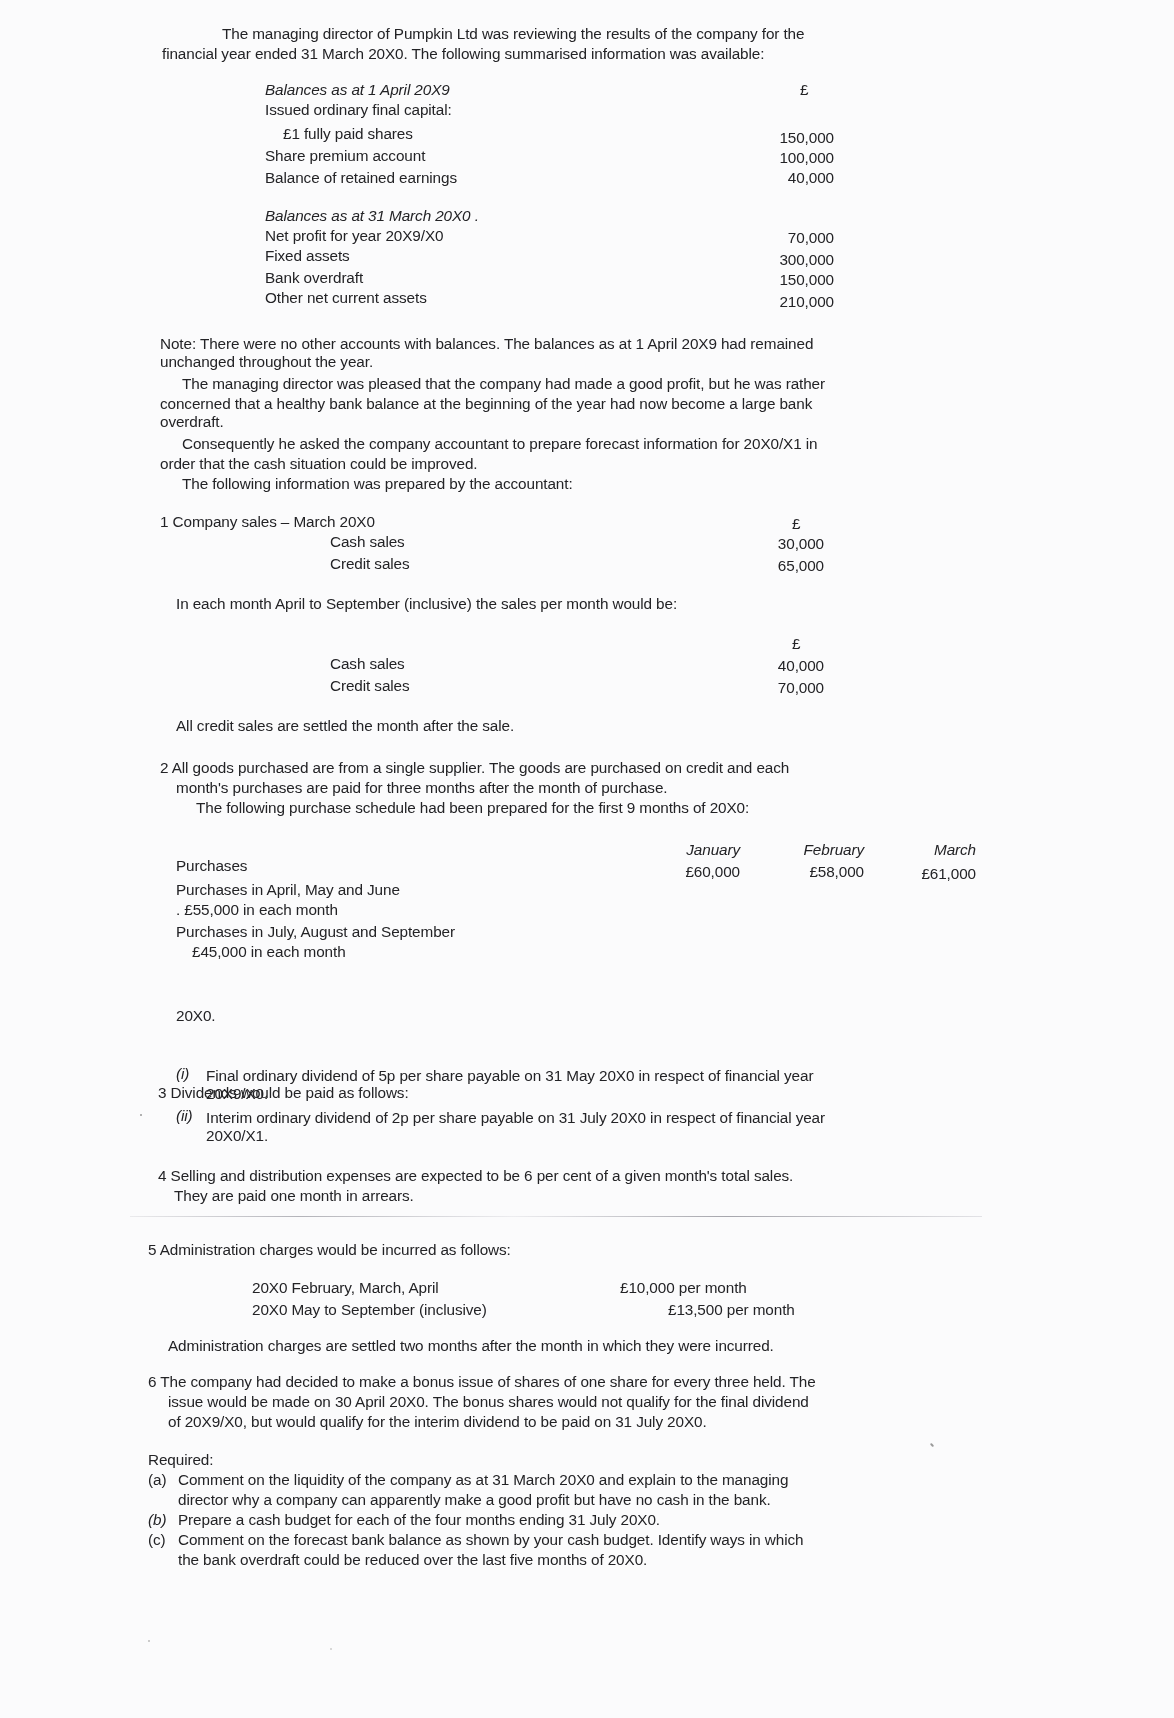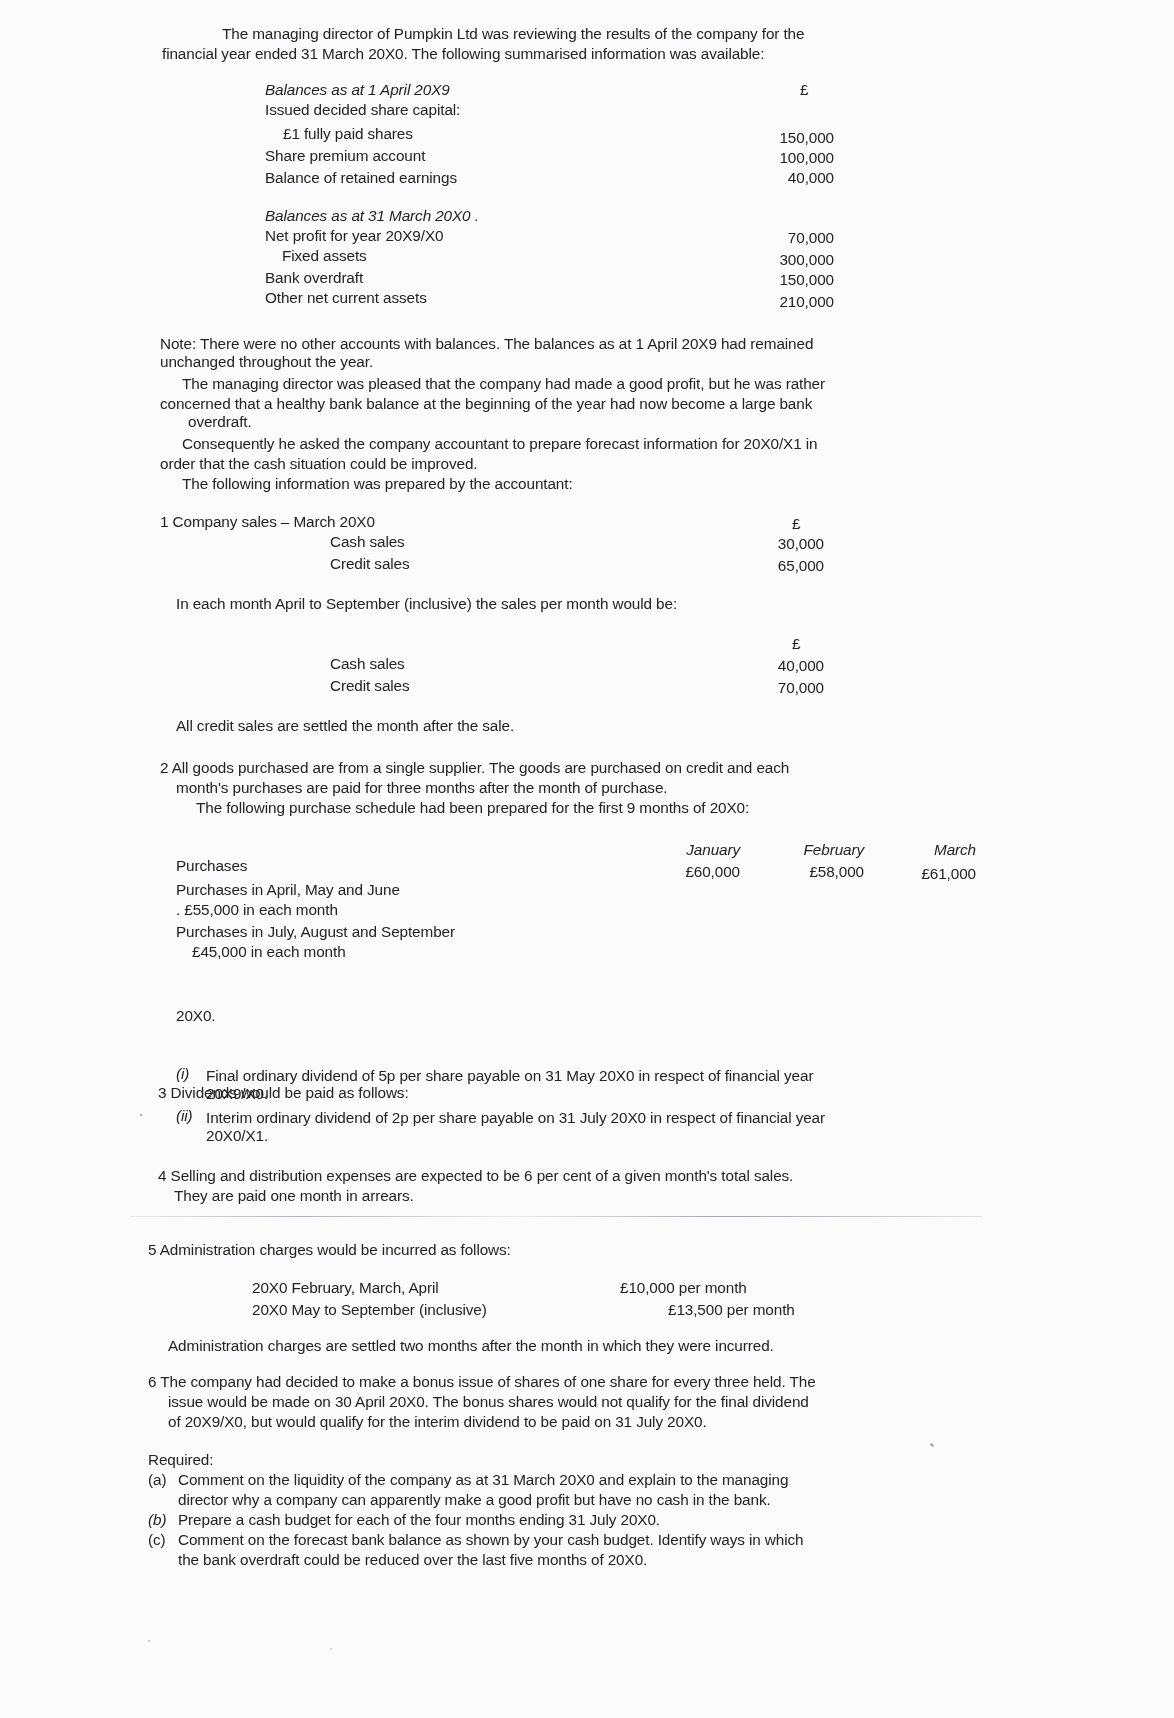--- a/index.html
+++ b/index.html
@@ -24,43 +24,43 @@
 </head>
 <body>
 
 <div class="page">
 
   <div class="abs t" style="left:222px;top:24px;">The managing director of Pumpkin Ltd was reviewing the results of the company for the</div>
   <div class="abs t" style="left:162px;top:44px;">financial year ended 31 March 20X0. The following summarised information was available:</div>
 
   <div class="abs t ital" style="left:265px;top:80px;">Balances as at 1 April 20X9</div>
   <div class="abs t" style="left:800px;top:80px;">£</div>
-  <div class="abs t" style="left:265px;top:100px;">Issued decided share capital:</div>
+  <div class="abs t" style="left:265px;top:100px;">Issued ordinary final capital:</div>
   <div class="abs t" style="left:283px;top:124px;">£1 fully paid shares</div>
   <div class="abs t num" style="left:730px;width:104px;top:128px;">150,000</div>
   <div class="abs t" style="left:265px;top:146px;">Share premium account</div>
   <div class="abs t num" style="left:730px;width:104px;top:148px;">100,000</div>
   <div class="abs t" style="left:265px;top:168px;">Balance of retained earnings</div>
   <div class="abs t num" style="left:730px;width:104px;top:168px;">40,000</div>
 
   <div class="abs t ital" style="left:265px;top:206px;">Balances as at 31 March 20X0  .</div>
   <div class="abs t" style="left:265px;top:226px;">Net profit for year 20X9/X0</div>
   <div class="abs t num" style="left:730px;width:104px;top:228px;">70,000</div>
-  <div class="abs t" style="left:282px;top:246px;text-align:center;">Fixed assets</div>
+  <div class="abs t" style="left:265px;top:246px;text-align:center;">Fixed assets</div>
   <div class="abs t num" style="left:730px;width:104px;top:250px;">300,000</div>
   <div class="abs t" style="left:265px;top:268px;">Bank overdraft</div>
   <div class="abs t num" style="left:730px;width:104px;top:270px;">150,000</div>
   <div class="abs t" style="left:265px;top:288px;">Other net current assets</div>
   <div class="abs t num" style="left:730px;width:104px;top:292px;">210,000</div>
 
   <div class="abs t" style="left:160px;top:334px;">Note: There were no other accounts with balances. The balances as at 1 April 20X9 had remained</div>
   <div class="abs t" style="left:160px;top:352px;">unchanged throughout the year.</div>
   <div class="abs t" style="left:182px;top:374px;">The managing director was pleased that the company had made a good profit, but he was rather</div>
   <div class="abs t" style="left:160px;top:394px;">concerned that a healthy bank balance at the beginning of the year had now become a large bank</div>
-  <div class="abs t" style="left:160px;top:412px;margin-left:28px;">overdraft.</div>
+  <div class="abs t" style="left:160px;top:412px;">overdraft.</div>
   <div class="abs t" style="left:182px;top:434px;">Consequently he asked the company accountant to prepare forecast information for 20X0/X1 in</div>
   <div class="abs t" style="left:160px;top:454px;">order that the cash situation could be improved.</div>
   <div class="abs t" style="left:182px;top:474px;">The following information was prepared by the accountant:</div>
 
   <div class="abs t" style="left:160px;top:512px;">1 Company sales – March 20X0</div>
   <div class="abs t" style="left:792px;top:514px;">£</div>
   <div class="abs t" style="left:330px;top:532px;">Cash sales</div>
   <div class="abs t num" style="left:720px;width:104px;top:534px;">30,000</div>
   <div class="abs t" style="left:330px;top:554px;">Credit sales</div>
   <div class="abs t num" style="left:720px;width:104px;top:556px;">65,000</div>

